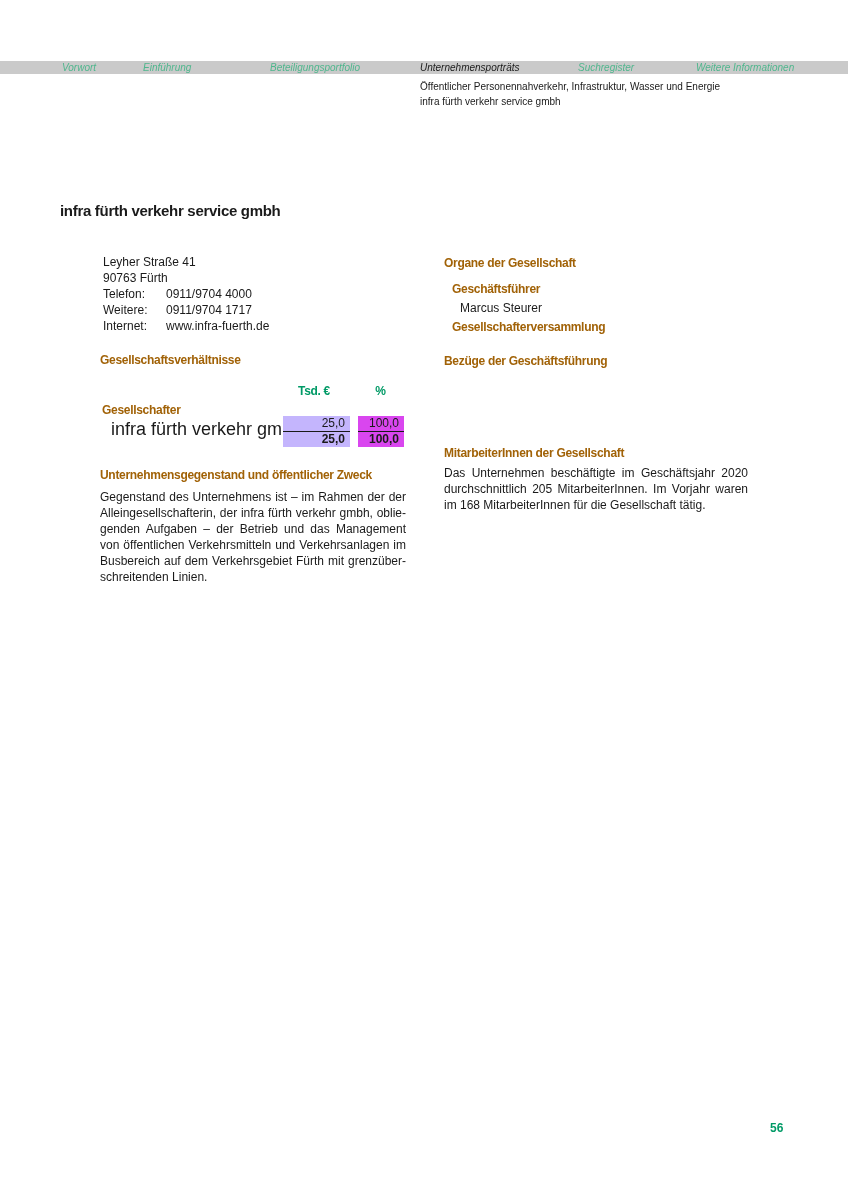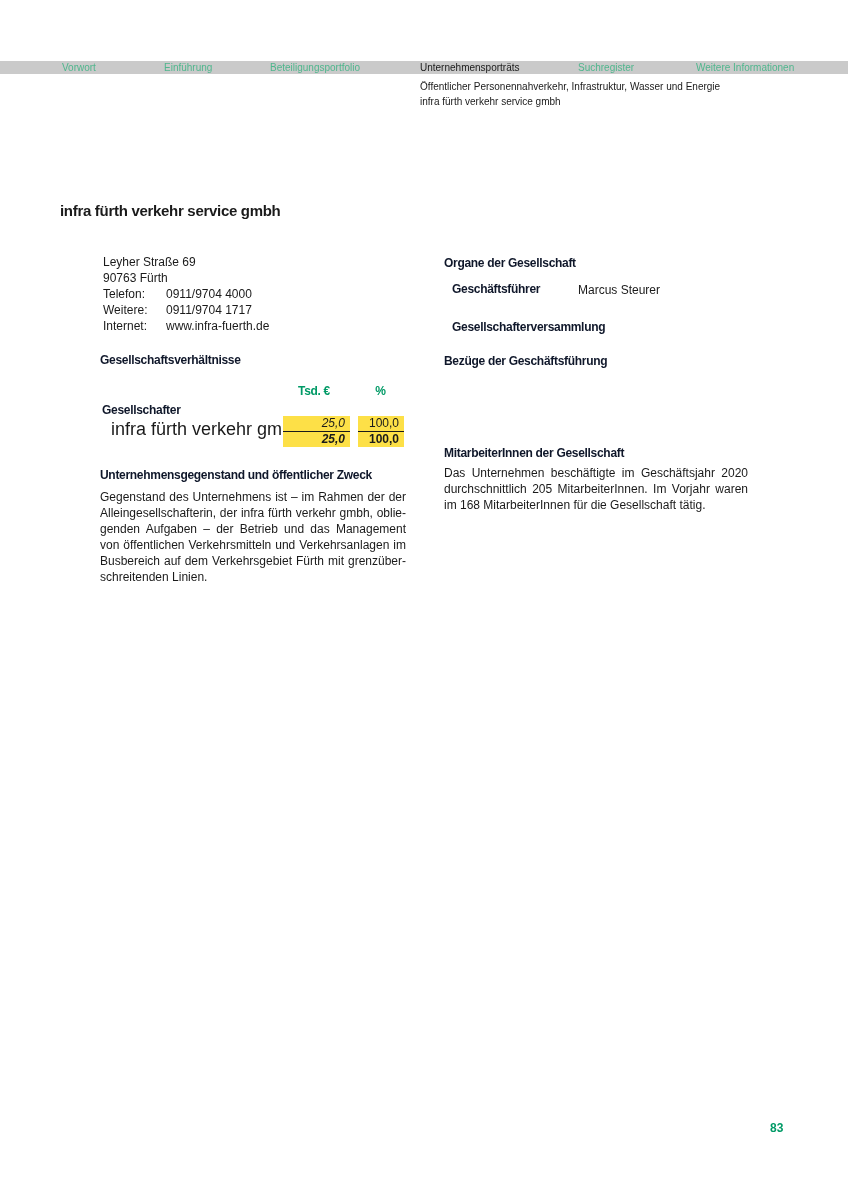--- a/index.html
+++ b/index.html
@@ -4,80 +4,80 @@
 <style>
   html,body{margin:0;padding:0;background:#ffffff;}
   .page{
     position:relative;width:848px;height:1200px;background:#ffffff;
     font-family:"Liberation Sans",sans-serif;color:#1a1a1a;overflow:hidden;
   }
   
   .navbar{position:absolute;left:0;top:61px;width:848px;height:13px;background:#cacaca;}
   .nav-item{
     position:absolute;top:0;height:16px;line-height:13px;font-size:10px;
-    color:#4fb68d;white-space:nowrap;cursor:pointer;
+    color:#4fb68d;white-space:nowrap;cursor:pointer;font-style:italic;
   }
   .nav-item.active{color:#1a1a1a;}
   .breadcrumb{position:absolute;left:420px;top:79px;font-size:10px;line-height:15px;color:#1a1a1a;}
   
   .page-title{
     position:absolute;left:60px;top:202px;font-size:15px;font-weight:bold;
     letter-spacing:-0.3px;color:#1a1a1a;white-space:nowrap;
   }
   
   .contact{position:absolute;left:103px;top:254px;font-size:12px;line-height:16px;}
   .contact-row .lbl{display:inline-block;width:63px;}
   
   .sec-head{
     position:absolute;font-size:12px;font-weight:bold;letter-spacing:-0.3px;
-    color:#0f172a;white-space:nowrap;
+    color:#a16207;white-space:nowrap;
   }
   .body-text{
     position:absolute;font-size:12px;line-height:16px;text-align:justify;color:#1a1a1a;
   }
   
   .tbl-colhead{
     position:absolute;font-size:12px;font-weight:bold;letter-spacing:-0.3px;
     color:#009a66;text-align:center;
   }
   .tbl-name{position:absolute;font-size:18px;white-space:nowrap;}
   .valbox{position:absolute;font-size:12px;}
   .valbox .cell{height:15px;line-height:15px;text-align:right;padding-right:5px;}
   .valbox .cell.row1{border-bottom:1px solid #1a1a1a;}
   .valbox .cell.total{font-weight:bold;}
-  .valbox.col-tsd{background:#fde047;font-style:italic;}
-  .valbox.col-pct{background:#fde047;}
+  .valbox.col-tsd{background:#c4b5fd;}
+  .valbox.col-pct{background:#d946ef;}
   .page-number{
     position:absolute;left:770px;top:1121px;width:20px;font-size:12px;
     font-weight:bold;color:#009a66;text-align:left;
   }
 </style>
 </head>
 <body>
 
 <div class="page">
 
   <div class="navbar">
     <span class="nav-item" style="left:62px">Vorwort</span>
-    <span class="nav-item" style="left:164px">Einführung</span>
+    <span class="nav-item" style="left:143px">Einführung</span>
     <span class="nav-item" style="left:270px">Beteiligungsportfolio</span>
     <span class="nav-item active" style="left:420px">Unternehmensporträts</span>
     <span class="nav-item" style="left:578px">Suchregister</span>
     <span class="nav-item" style="left:696px">Weitere Informationen</span>
   </div>
 
   <div class="breadcrumb">
     <div>Öffentlicher Personennahverkehr, Infrastruktur, Wasser und Energie</div>
     <div>infra fürth verkehr service gmbh</div>
   </div>
 
   <div class="page-title">infra fürth verkehr service gmbh</div>
 
   <div class="contact">
-    <div>Leyher Straße 69</div>
+    <div>Leyher Straße 41</div>
     <div>90763 Fürth</div>
     <div class="contact-row">
       <span class="lbl">Telefon:</span><span>0911/9704 4000</span>
     </div>
     <div class="contact-row">
       <span class="lbl">Weitere:</span><span>0911/9704 1717</span>
     </div>
     <div class="contact-row">
       <span class="lbl">Internet:</span><span>www.infra-fuerth.de</span>
     </div>
@@ -98,23 +98,23 @@
   <div class="valbox col-pct" style="left:358px;top:416px;width:46px">
     <div class="cell row1">100,0</div>
     <div class="cell total">100,0</div>
   </div>
 
   <div class="sec-head" style="left:100px;top:468px">Unternehmensgegenstand und öffentlicher Zweck</div>
   <div class="body-text" style="left:100px;top:489px;width:306px">Gegenstand des Unternehmens ist – im Rahmen der der Alleingesellschafterin, der infra fürth verkehr gmbh, oblie­genden Aufgaben – der Betrieb und das Management von öffentlichen Verkehrsmitteln und Verkehrsanlagen im Busbereich auf dem Verkehrsgebiet Fürth mit grenzüber­schreitenden Linien.</div>
 
   <div class="sec-head" style="left:444px;top:256px">Organe der Gesellschaft</div>
   <div class="sec-head" style="left:452px;top:282px">Geschäftsführer</div>
-  <div class="body-text" style="left:460px;top:282px;width:200px;text-align:right">Marcus Steurer</div>
+  <div class="body-text" style="left:460px;top:300px;width:200px;text-align:left">Marcus Steurer</div>
   <div class="sec-head" style="left:452px;top:320px">Gesellschafterversammlung</div>
 
   <div class="sec-head" style="left:444px;top:354px">Bezüge der Geschäftsführung</div>
 
   <div class="sec-head" style="left:444px;top:446px">MitarbeiterInnen der Gesellschaft</div>
   <div class="body-text" style="left:444px;top:465px;width:304px">Das Unternehmen beschäftigte im Geschäftsjahr 2020 durchschnittlich 205 MitarbeiterInnen. Im Vorjahr waren im 168 MitarbeiterInnen für die Gesellschaft tätig.</div>
 
-  <div class="page-number">83</div>
+  <div class="page-number">56</div>
 
 </div>
 
 </body></html>

